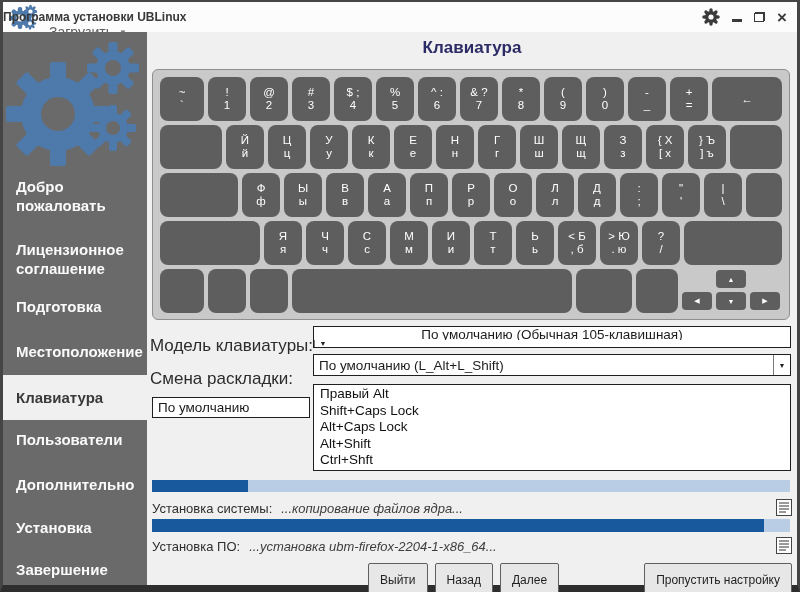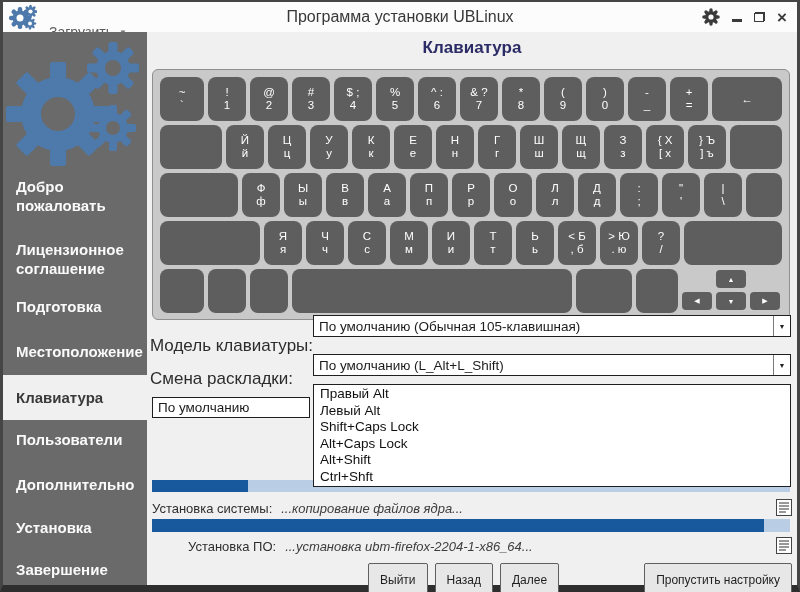--- a/index.html
+++ b/index.html
@@ -7,22 +7,22 @@
   #window{position:absolute;inset:0;background:#f0f0f0;
     border-top:2px solid #454545;border-left:3px solid #454545;
     border-right:3px solid #454545;border-bottom:7px solid #2e2e2e;box-sizing:border-box;}
   
   #topbar{position:absolute;left:0;top:0;right:0;height:30px;background:#fcfcfc;
     border-bottom:1px solid #a8a8a8;display:flex;align-items:center;}
   #topbar .logo{margin-left:6px;}
   #menu-btn{display:flex;align-items:center;gap:6px;margin-left:12px;color:#5a5a5a;
     font-size:14px;cursor:default;margin-top:30px;}
   #menu-btn .tri{font-size:8px;color:#777;}
-  #title{position:absolute;left:0;right:0;text-align:center;font-size:16px;
-    font-weight:normal;color:#383838;pointer-events:none;}
+  #title{position:absolute;left:0;right:0;text-align:left;font-size:12px;
+    font-weight:bold;color:#383838;pointer-events:none;}
   #topbar-right{margin-left:auto;display:flex;align-items:center;gap:12px;margin-right:10px;}
   #win-min{width:10px;height:3px;background:#3a3a3a;margin-top:6px;}
   #win-max{position:relative;width:11px;height:10px;}
   #win-max .sq1{position:absolute;right:0;top:0;width:8px;height:7px;border:1.5px solid #3a3a3a;}
   #win-max .sq2{position:absolute;left:0;bottom:0;width:8px;height:7px;border:1.5px solid #3a3a3a;background:#fcfcfc;}
   #win-close{font-size:17px;line-height:15px;color:#3a3a3a;font-weight:bold;}
   
   #sidebar{position:absolute;left:0;top:30px;width:144px;bottom:0;background:#6a6a6a;}
   .side-item{position:absolute;left:13px;right:6px;color:#fafafa;font-size:15px;
     font-weight:bold;line-height:19px;}
@@ -62,21 +62,21 @@
     border:1px solid #1f1f1f;box-sizing:border-box;z-index:10;padding:1px 0;}
   .opt{font-size:13.5px;color:#111;line-height:16.5px;padding-left:6px;white-space:nowrap;}
   
   .pbar{position:absolute;left:5px;width:638px;background:#b9cde5;}
   .pfill{height:100%;background:#17599c;}
   #pbar-system{top:448px;height:12px;z-index:0;}
   #pbar-software{top:487px;height:13px;}
   .status-row{position:absolute;left:5px;right:28px;display:flex;gap:9px;align-items:center;
     font-size:13px;color:#2e2e2e;white-space:nowrap;}
   #sys-row{top:469px;}
-  #po-row{top:507px;margin-left:36px;}
+  #po-row{top:507px;}
   .status-text{color:#3d3d3d;font-style:italic;}
   .log-icon{position:absolute;right:5px;z-index:1;line-height:0;}
   #sys-log{top:467px;}
   #po-log{top:505px;}
   
   #btnrow{position:absolute;left:5px;right:5px;top:531px;display:flex;gap:7px;align-items:center;}
   #btn-spacer{width:209px;flex:0 0 auto;}
   .btn{height:33px;background:#e7e7e7;border:1px solid #5f5f5f;border-radius:2px;
     font-size:12px;color:#1f1f1f;padding:0 11px;font-family:inherit;}
   #btn-skip{margin-left:auto;}
@@ -421,38 +421,37 @@
         <div class="akey" id="akey-down">
             <span>▼</span>
           </div>
         <div class="akey" id="akey-right">
             <span>▶</span>
           </div>
       </div>
     </div>
 
     <div class="form-label" style="top:304px;">Модель клавиатуры:</div>
-    <div class="combo" style="top:283px;">
+    <div class="combo" style="top:294px;flex-direction:column;">
       <div class="combo-text">По умолчанию (Обычная 105-клавишная)</div>
       <div class="combo-btn">▼</div>
     </div>
 
     <div class="form-label" style="top:337px;">Смена раскладки:</div>
     <div class="combo" style="top:322px;">
       <div class="combo-text">По умолчанию (L_Alt+L_Shift)</div>
       <div class="combo-btn">▼</div>
     </div>
 
     <div id="variant-box">
       <div class="combo-text">По умолчанию</div>
     </div>
 
     <div id="popup">
         <div class="opt">Правый Alt</div>
-        <div class="opt">Левый Alt</div>
         <div class="opt">Shift+Caps Lock</div>
         <div class="opt">Alt+Caps Lock</div>
         <div class="opt">Alt+Shift</div>
         <div class="opt">Ctrl+Shft</div>
       </div>
 
     <div class="pbar" id="pbar-system">
       <div class="pfill" style="width: 15%;"></div>
     </div>
 

